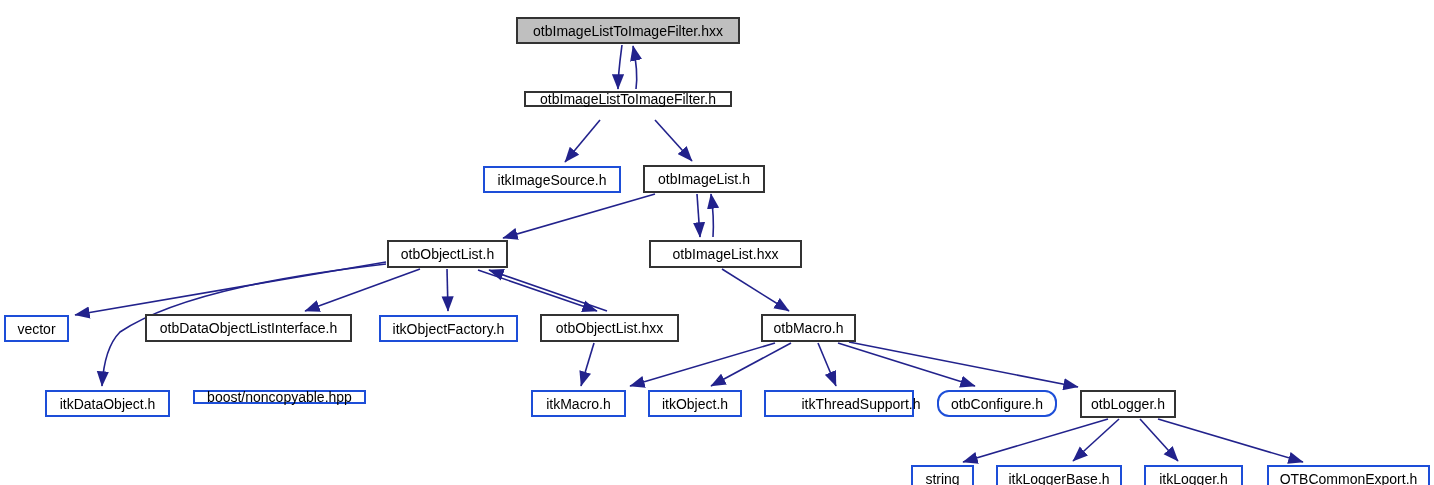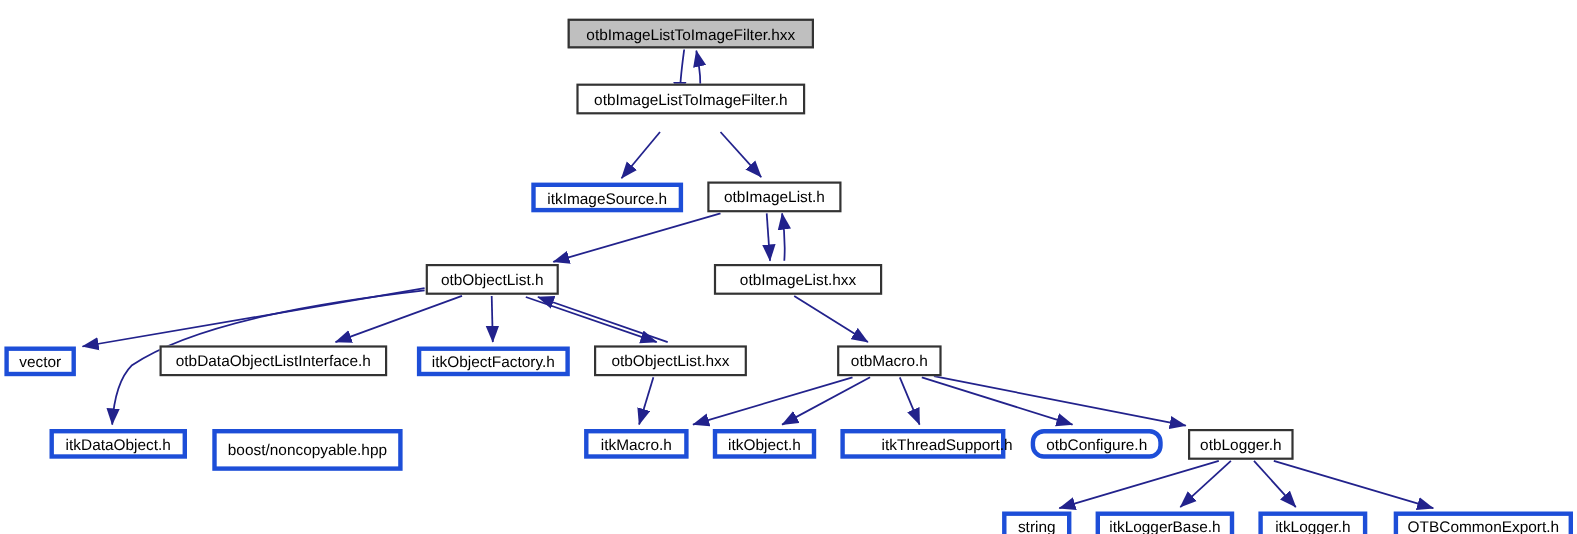--- a/index.html
+++ b/index.html
@@ -27,21 +27,21 @@
     position: absolute;
     box-sizing: border-box;
     display: flex;
     align-items: center;
     justify-content: center;
     font-size: 14px;
     line-height: 1;
     color: #000000;
     white-space: nowrap;
     background: #ffffff;
-    border: 4px solid #1d4ed8;
+    border: 2px solid #1d4ed8;
     z-index: 2;
   }
   .node.bold {
     border: 2px solid #333333;
   }
   .node.root {
     border: 2px solid #333333;
     background: #bfbfbf;
   }
   .node-label {
@@ -85,21 +85,21 @@
         <path d="M 1119 407 L 1073 449" fill="none" stroke="#22228c" stroke-width="1.6" marker-end="url(#arrowhead)"></path>
         <path d="M 1140 407 L 1178 449" fill="none" stroke="#22228c" stroke-width="1.6" marker-end="url(#arrowhead)"></path>
         <path d="M 1158 407 L 1303 450" fill="none" stroke="#22228c" stroke-width="1.6" marker-end="url(#arrowhead)"></path>
       </g>
   </svg>
 
   <div id="node-layer">
       <div class="node root" style="left: 516px; top: 5px; width: 224px; height: 27px;">
         <span class="node-label">otbImageListToImageFilter.hxx</span>
       </div>
-      <div class="node bold" style="left: 524px; top: 64px; width: 208px; height: 28px;">
+      <div class="node bold" style="left: 524px; top: 79px; width: 208px; height: 16px;">
         <span class="node-label">otbImageListToImageFilter.h</span>
       </div>
       <div class="node" style="left: 483px; top: 154px; width: 138px; height: 27px;">
         <span class="node-label">itkImageSource.h</span>
       </div>
       <div class="node bold" style="left: 643px; top: 153px; width: 122px; height: 28px;">
         <span class="node-label">otbImageList.h</span>
       </div>
       <div class="node bold" style="left: 387px; top: 228px; width: 121px; height: 28px;">
         <span class="node-label">otbObjectList.h</span>
@@ -118,21 +118,21 @@
       </div>
       <div class="node bold" style="left: 540px; top: 302px; width: 139px; height: 28px; align-items: center;">
         <span class="node-label">otbObjectList.hxx</span>
       </div>
       <div class="node bold" style="left: 761px; top: 302px; width: 95px; height: 28px;">
         <span class="node-label">otbMacro.h</span>
       </div>
       <div class="node" style="left: 45px; top: 378px; width: 125px; height: 27px;">
         <span class="node-label">itkDataObject.h</span>
       </div>
-      <div class="node" style="left: 193px; top: 378px; width: 173px; height: 38px; text-align: right;">
+      <div class="node" style="left: 193px; top: 378px; width: 173px; height: 14px; text-align: right;">
         <span class="node-label">boost/noncopyable.hpp</span>
       </div>
       <div class="node" style="left: 531px; top: 378px; width: 95px; height: 27px;">
         <span class="node-label">itkMacro.h</span>
       </div>
       <div class="node" style="left: 648px; top: 378px; width: 94px; height: 27px;">
         <span class="node-label">itkObject.h</span>
       </div>
       <div class="node" style="left: 764px; top: 378px; width: 150px; height: 27px; padding-left: 44px;">
         <span class="node-label">itkThreadSupport.h</span>

